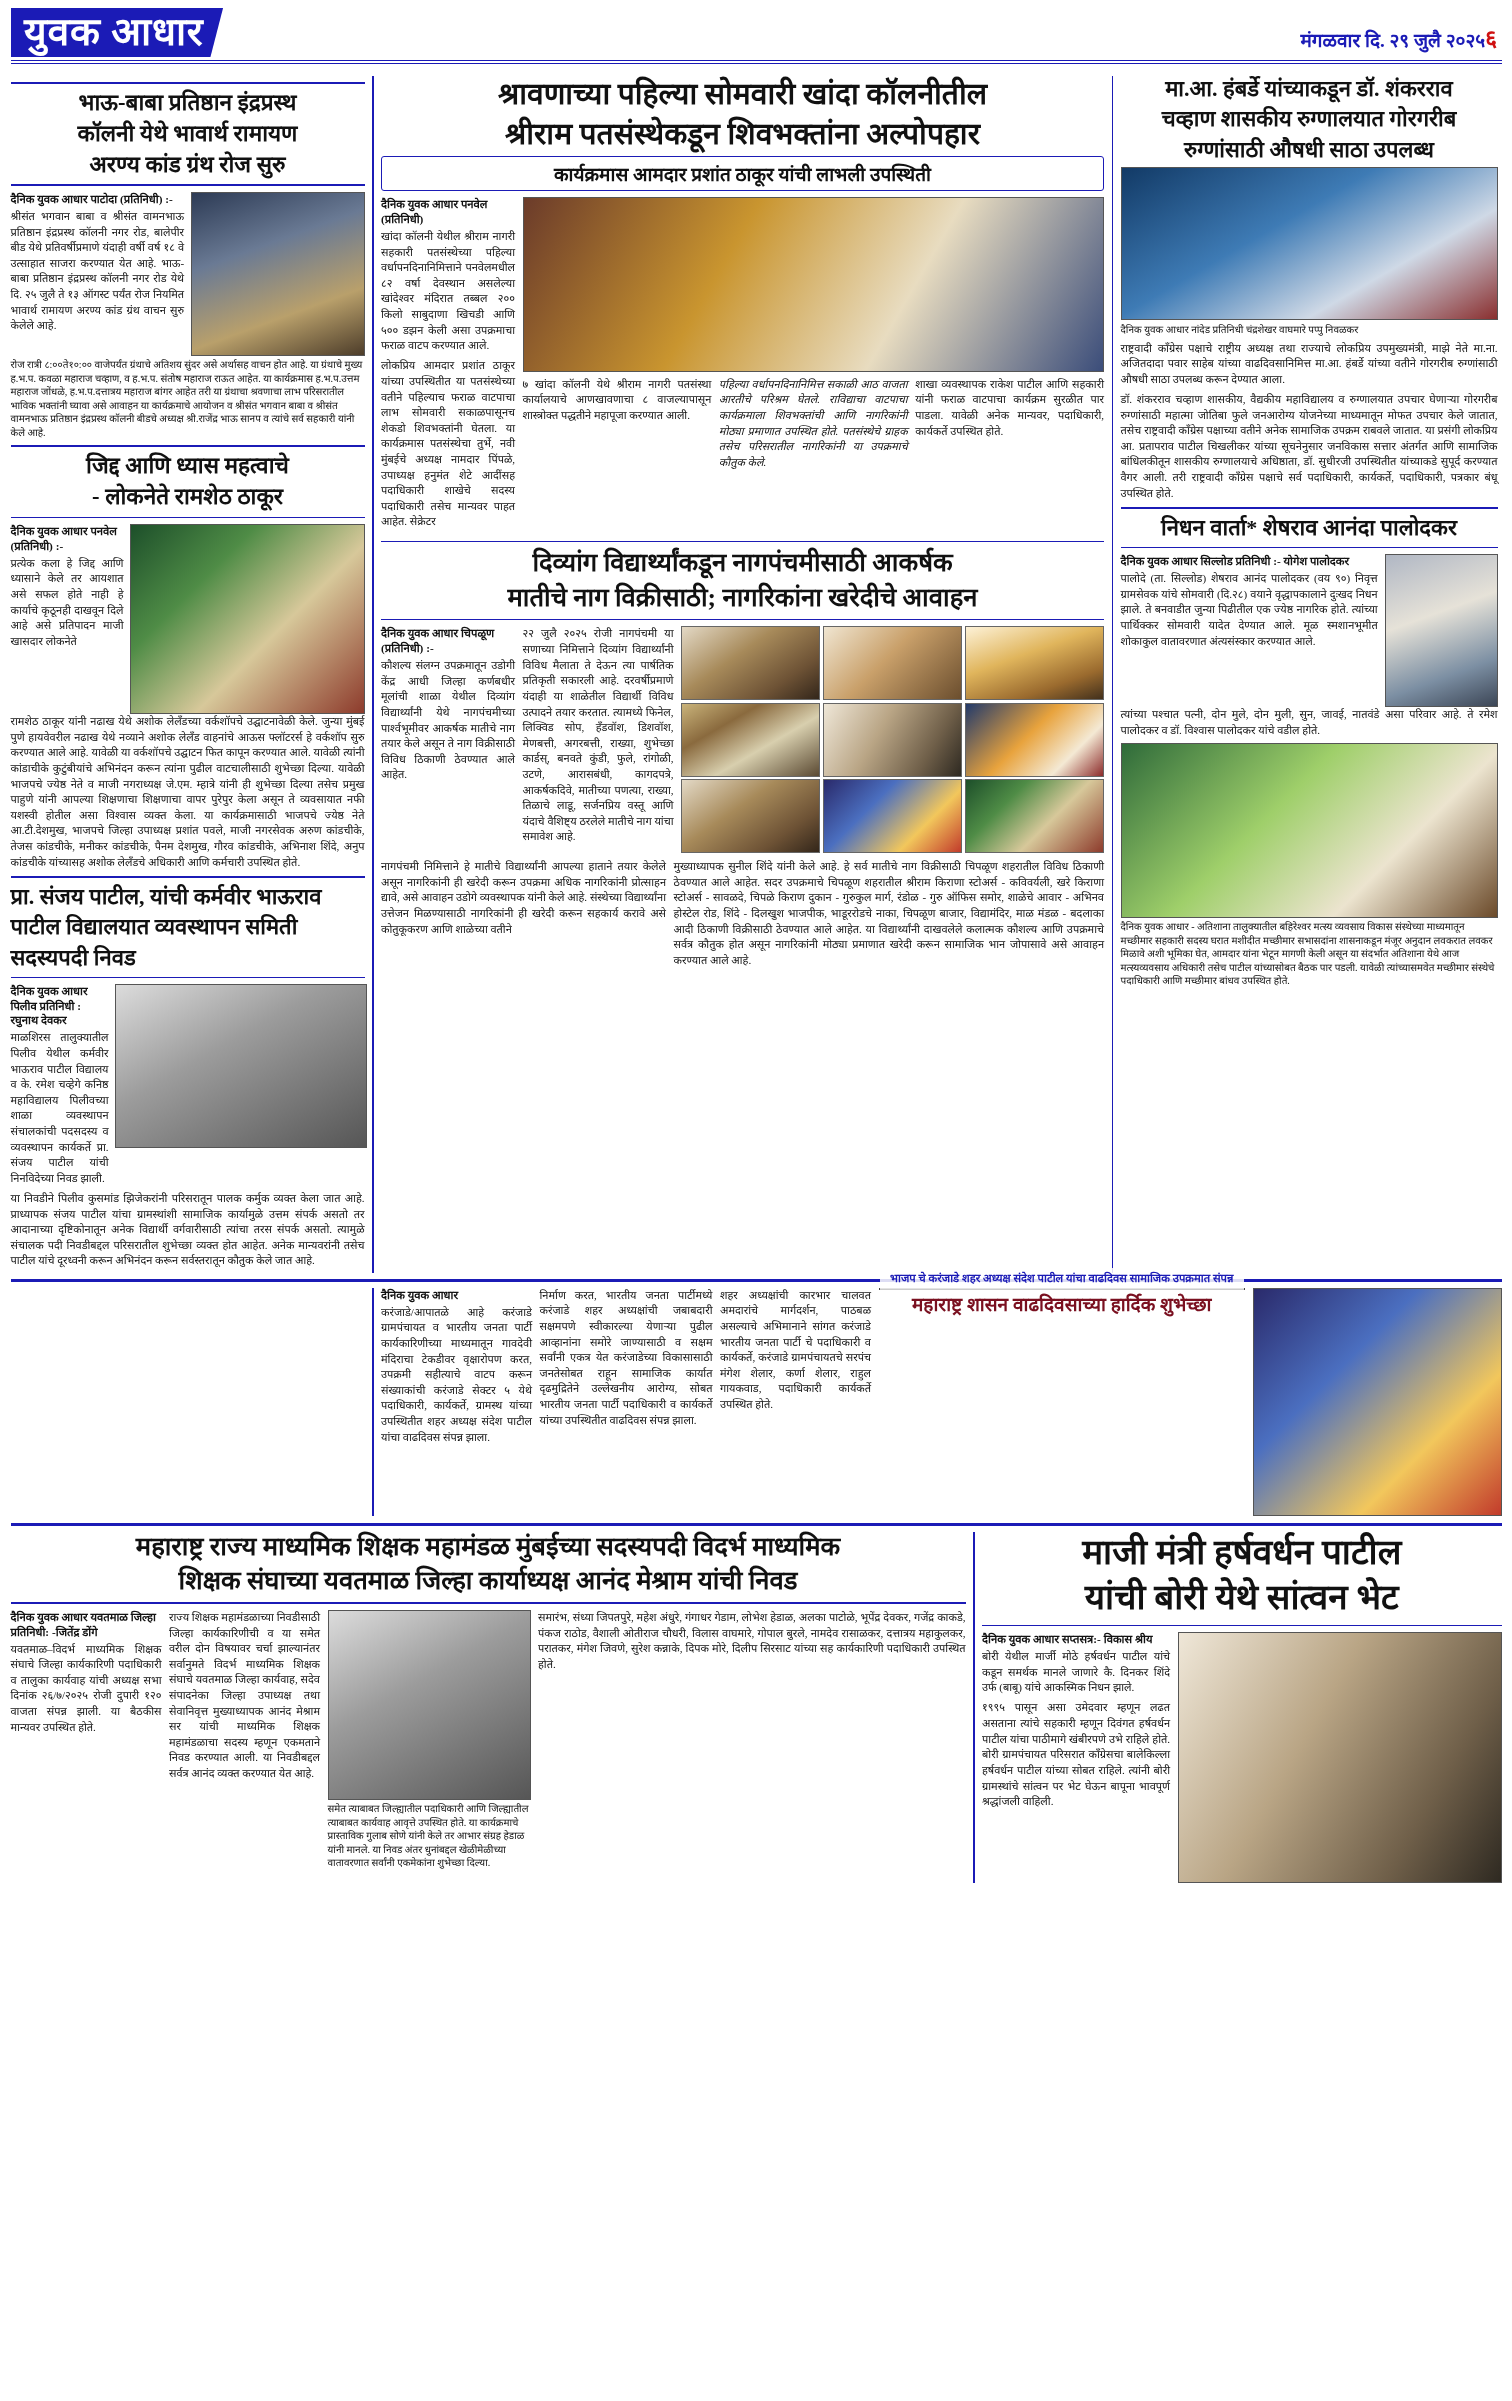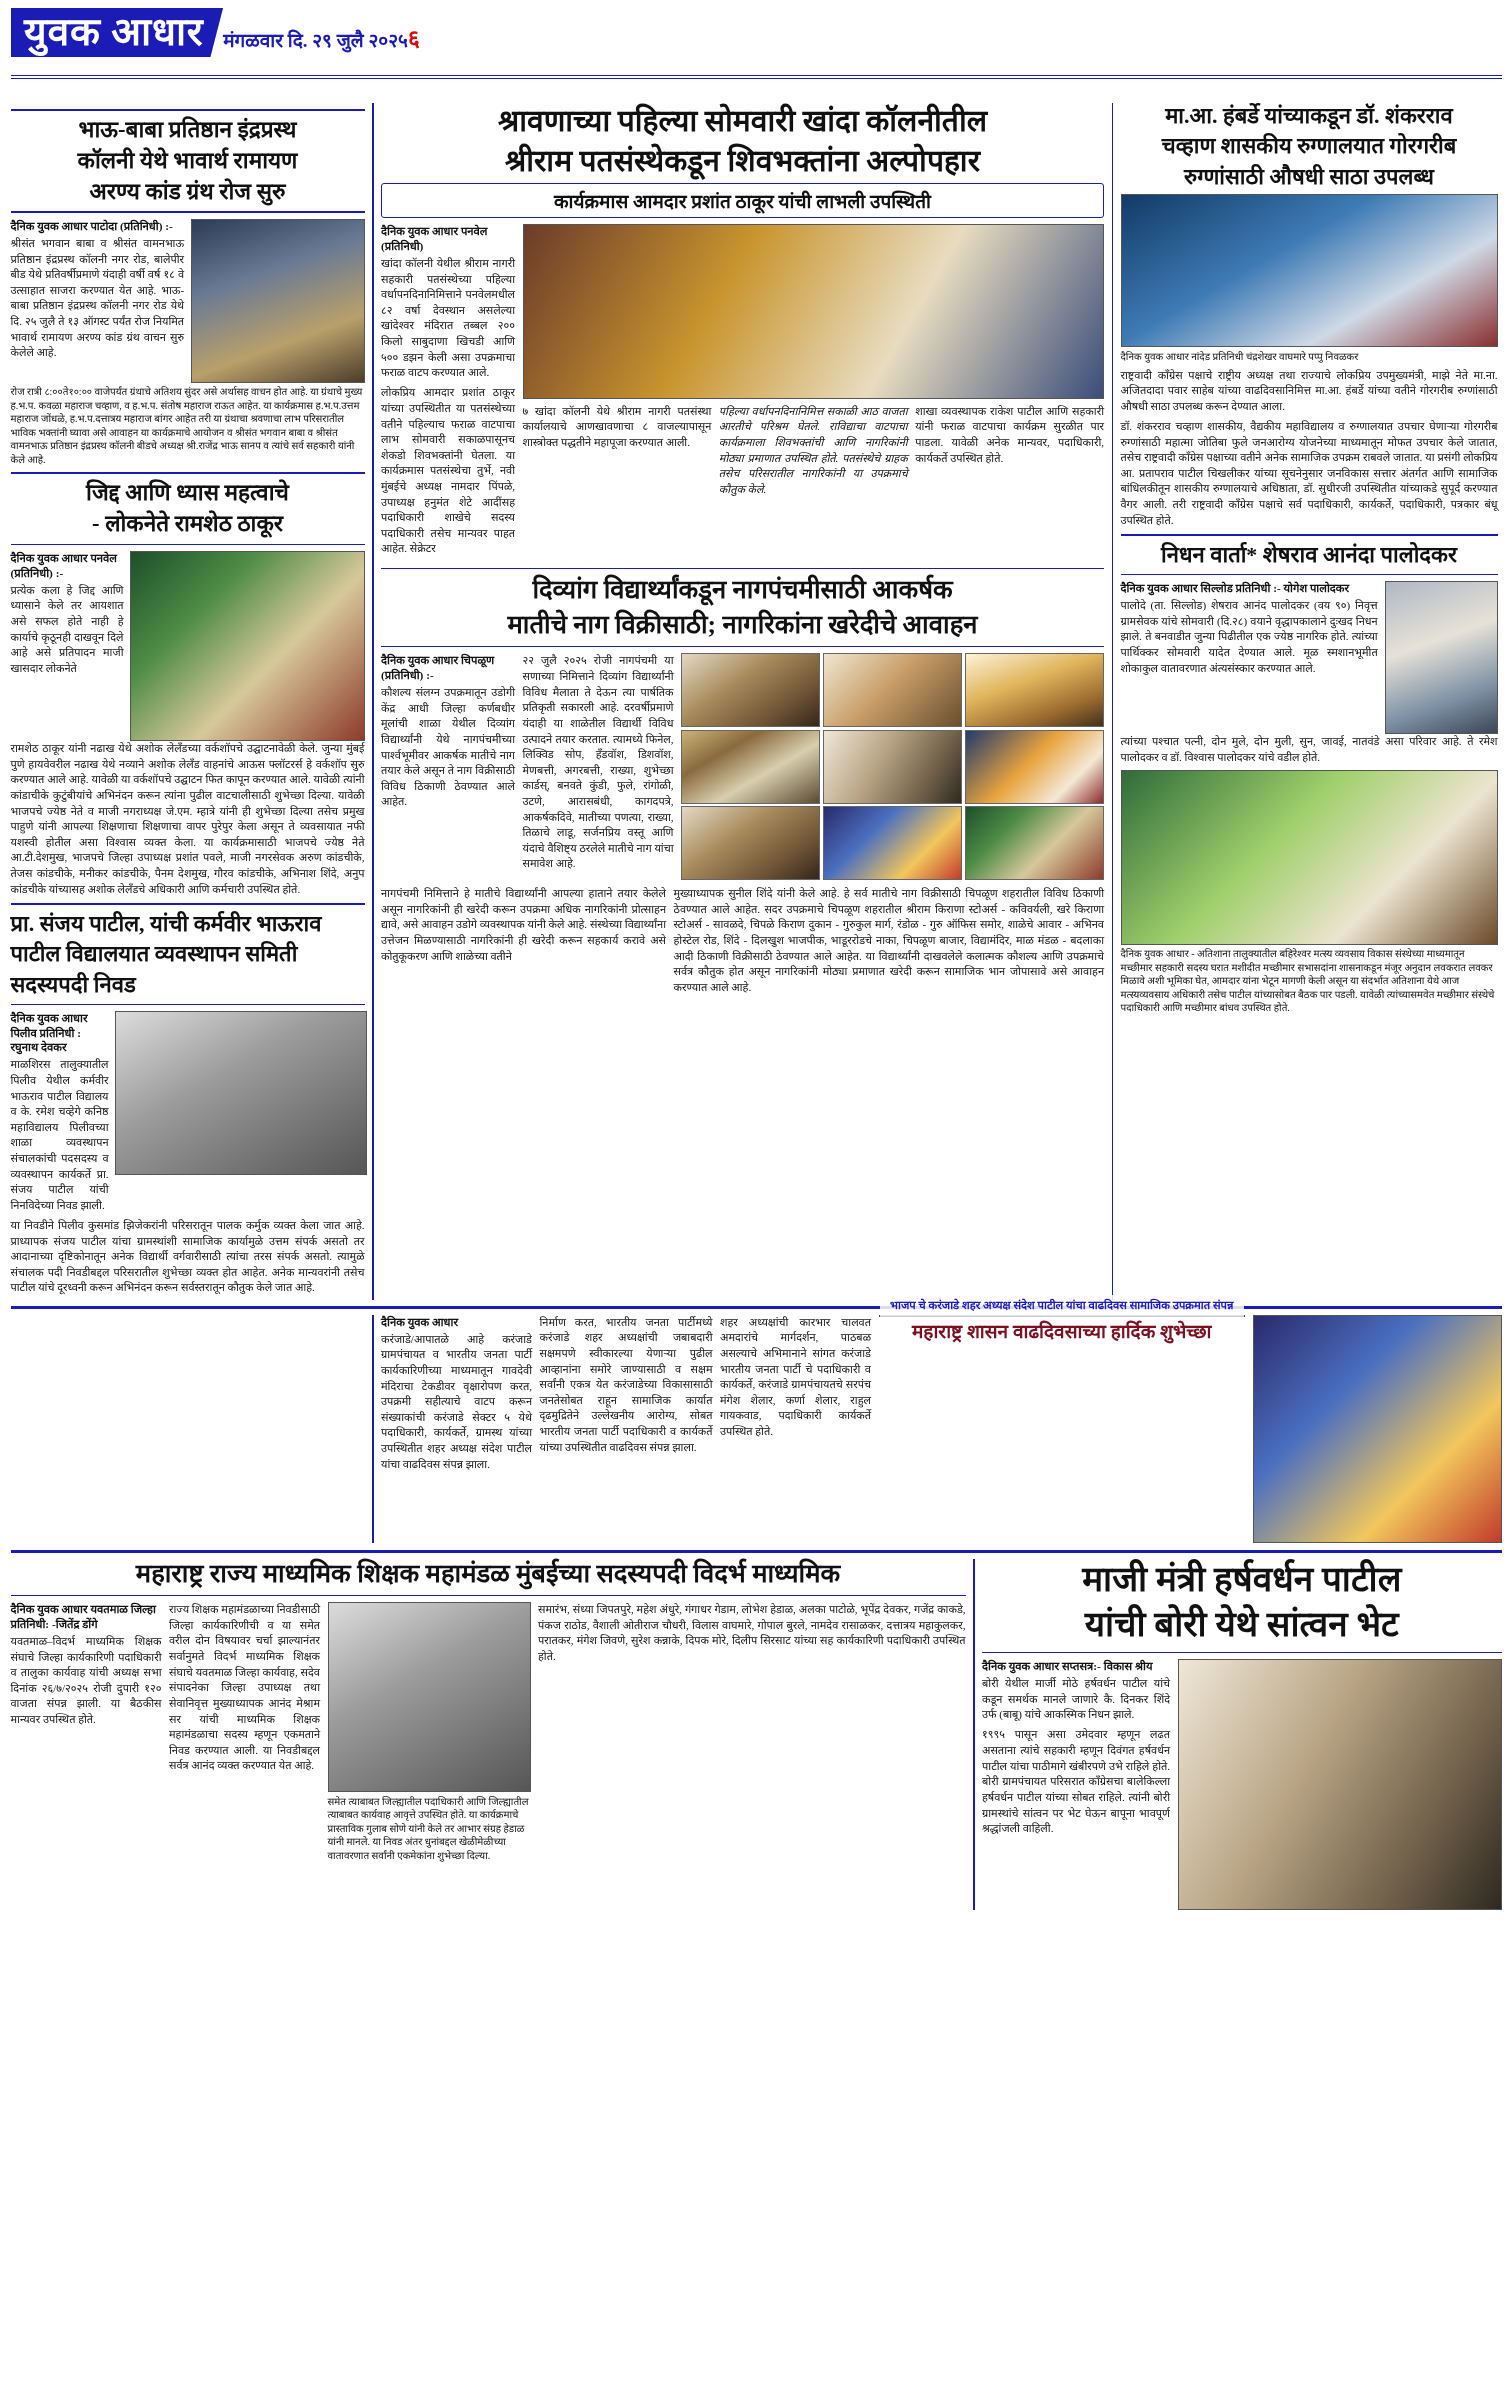--- a/index.html
+++ b/index.html
@@ -13,23 +13,23 @@
     width:1512px;
     min-height:2401px;
     box-sizing:border-box;
     padding:7.5px 10.5px 10.5px 10.5px;
     background:#fff;
     position:relative;
   }
 
   
   .masthead{
-    display:flex;align-items:stretch;
+    display:flex;align-items:stretch;justify-content:space-between;
     border-bottom:4.5px double #1a1ab5;
-    padding-bottom:18px;margin-bottom:24px;
+    padding-bottom:3px;margin-bottom:12px;
   }
   .masthead-left{
     background:#1b1bb6;color:#fff;
     padding:4.5px 19.6px 6px 13.6px;
     display:flex;align-items:center;
     clip-path:polygon(0 0,100% 0,94% 100%,0 100%);
   }
   .masthead-title{
     font-family:"Liberation Serif", serif;
     font-weight:bold;font-size:39px;letter-spacing:0.8px;line-height:1;
@@ -341,20 +341,21 @@
       <div class="photo ph-13" style="height:226px;"></div>
     </div>
   </div>
 
   <div class="hrule" style="height:2.3px;margin-top:7.5px;"></div>
 
   <div class="cols">
 
     <div class="col" style="width:956px;">
       <h2 class="head h-34 head-center head-blue">महाराष्ट्र राज्य माध्यमिक शिक्षक महामंडळ मुंबईच्या सदस्यपदी विदर्भ माध्यमिक</h2>
+      <h2 class="head h-34 head-center head-blue">शिक्षक संघाच्या यवतमाळ जिल्हा कार्याध्यक्ष आनंद मेश्राम यांची निवड</h2>
       <div class="hrule"></div>
 
       <div class="cols">
         <div style="flex:0 0 151px;">
           <p class="byline">दैनिक युवक आधार
 यवतमाळ जिल्हा प्रतिनिधी: -जितेंद्र डोंगे</p>
           <p class="body-text">यवतमाळ–विदर्भ माध्यमिक शिक्षक संघाचे जिल्हा कार्यकारिणी पदाधिकारी व तालुका कार्यवाह यांची अध्यक्ष सभा दिनांक २६/७/२०२५ रोजी दुपारी १२० वाजता संपन्न झाली. या बैठकीस मान्यवर उपस्थित होते.</p>
         </div>
         <div style="flex:0 0 151px;">
           <p class="body-text">राज्य शिक्षक महामंडळाच्या निवडीसाठी जिल्हा कार्यकारिणीची व या समेत वरील दोन विषयावर चर्चा झाल्यानंतर सर्वानुमते विदर्भ माध्यमिक शिक्षक संघाचे यवतमाळ जिल्हा कार्यवाह, सदेव संपादनेका जिल्हा उपाध्यक्ष तथा सेवानिवृत्त मुख्याध्यापक आनंद मेश्राम सर यांची माध्यमिक शिक्षक महामंडळाचा सदस्य म्हणून एकमताने निवड करण्यात आली. या निवडीबद्दल सर्वत्र आनंद व्यक्त करण्यात येत आहे.</p>

